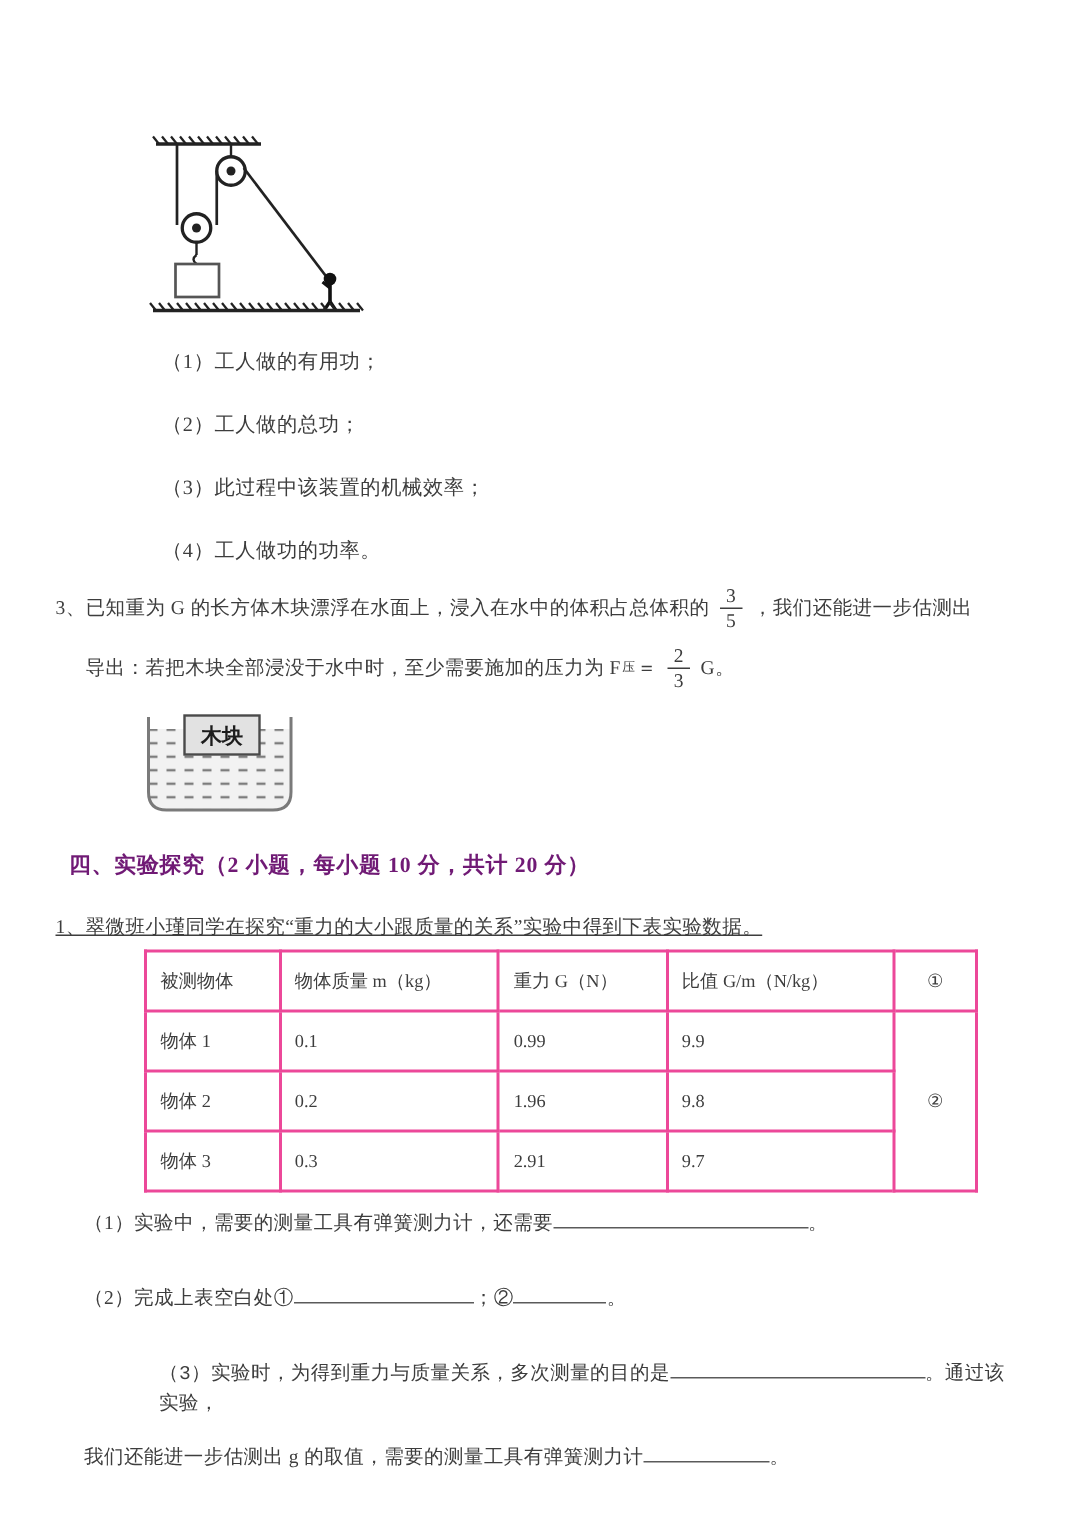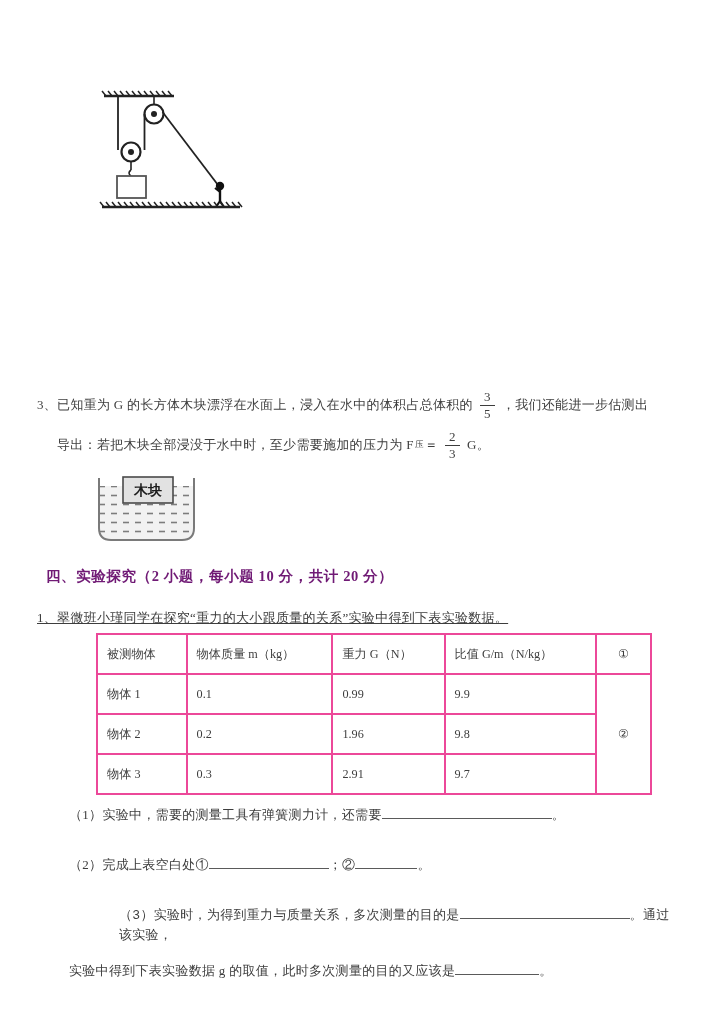--- a/index.html
+++ b/index.html
@@ -145,21 +145,21 @@
   
   .ans-list {
     position: absolute;
     left: 56px;
     top: 805px;
     width: 625px;
     font-size: 13px;
     color: #3d3d3d;
     letter-spacing: 0.3px;
   }
-  .ans-item { margin-bottom: 30px; line-height: 1.55; margin-left: 13px; }
+  .ans-item { margin-bottom: 30px; line-height: 1.55; }
   .ans-item.q3line { margin-bottom: 0; }
   .ans-item.q3line .indent { padding-left: 50px; display: block; font-family: Liberation Mono, monospace; }
   .ans-item.q3line .cont { display: block; padding-left: 0; margin-top: 14px; }
   .blank {
     display: inline-block;
     border-bottom: 1px solid #5a5a5a;
     vertical-align: baseline;
     height: 13px;
   }
   .bl-md  { width: 120px; }
@@ -241,20 +241,26 @@
         <line x1="116" y1="119" x2="112" y2="114"></line>
           <line x1="122" y1="119" x2="118" y2="114"></line>
         <line x1="128" y1="119" x2="124" y2="114"></line>
           <line x1="134" y1="119" x2="130" y2="114"></line>
         <line x1="140" y1="119" x2="136" y2="114"></line>
           <line x1="146" y1="119" x2="142" y2="114"></line>
       </g>
     </svg>
   </div>
 
+  <div class="subq-list">
+    <div class="subq">（1）工人做的有用功；</div>
+    <div class="subq">（2）工人做的总功；</div>
+    <div class="subq">（3）此过程中该装置的机械效率；</div>
+    <div class="subq">（4）工人做功的功率。</div>
+  </div>
 
   <div class="q3">
     <div class="ln">
       <span>3、已知重为 G 的长方体木块漂浮在水面上，浸入在水中的体积占总体积的</span>
       <span class="frac">
         <span class="num">3</span>
         <span class="bar"></span>
         <span class="den">5</span>
       </span>
       <span>，我们还能进一步估测出</span>
@@ -338,19 +344,19 @@
 
     <div class="ans-item">
       <span>（2）完成上表空白处①</span><span class="blank bl-md"></span><span>；②</span><span class="blank bl-sm"></span><span>。</span>
     </div>
 
     <div class="ans-item q3line">
       <span class="indent">
         <span>（3）实验时，为得到重力与质量关系，多次测量的目的是</span><span class="blank bl-xl"></span><span>。通过该实验，</span>
       </span>
       <span class="cont">
-        <span>实验中得到下表实验数据 g 的取值，此时多次测量的目的又应该是</span><span class="blank bl-nm"></span><span>。</span>
+        <span>我们还能进一步估测出 g 的取值，需要的测量工具有弹簧测力计</span><span class="blank bl-nm"></span><span>。</span>
       </span>
     </div>
 
   </div>
 
 </div>
 
 </body></html>

